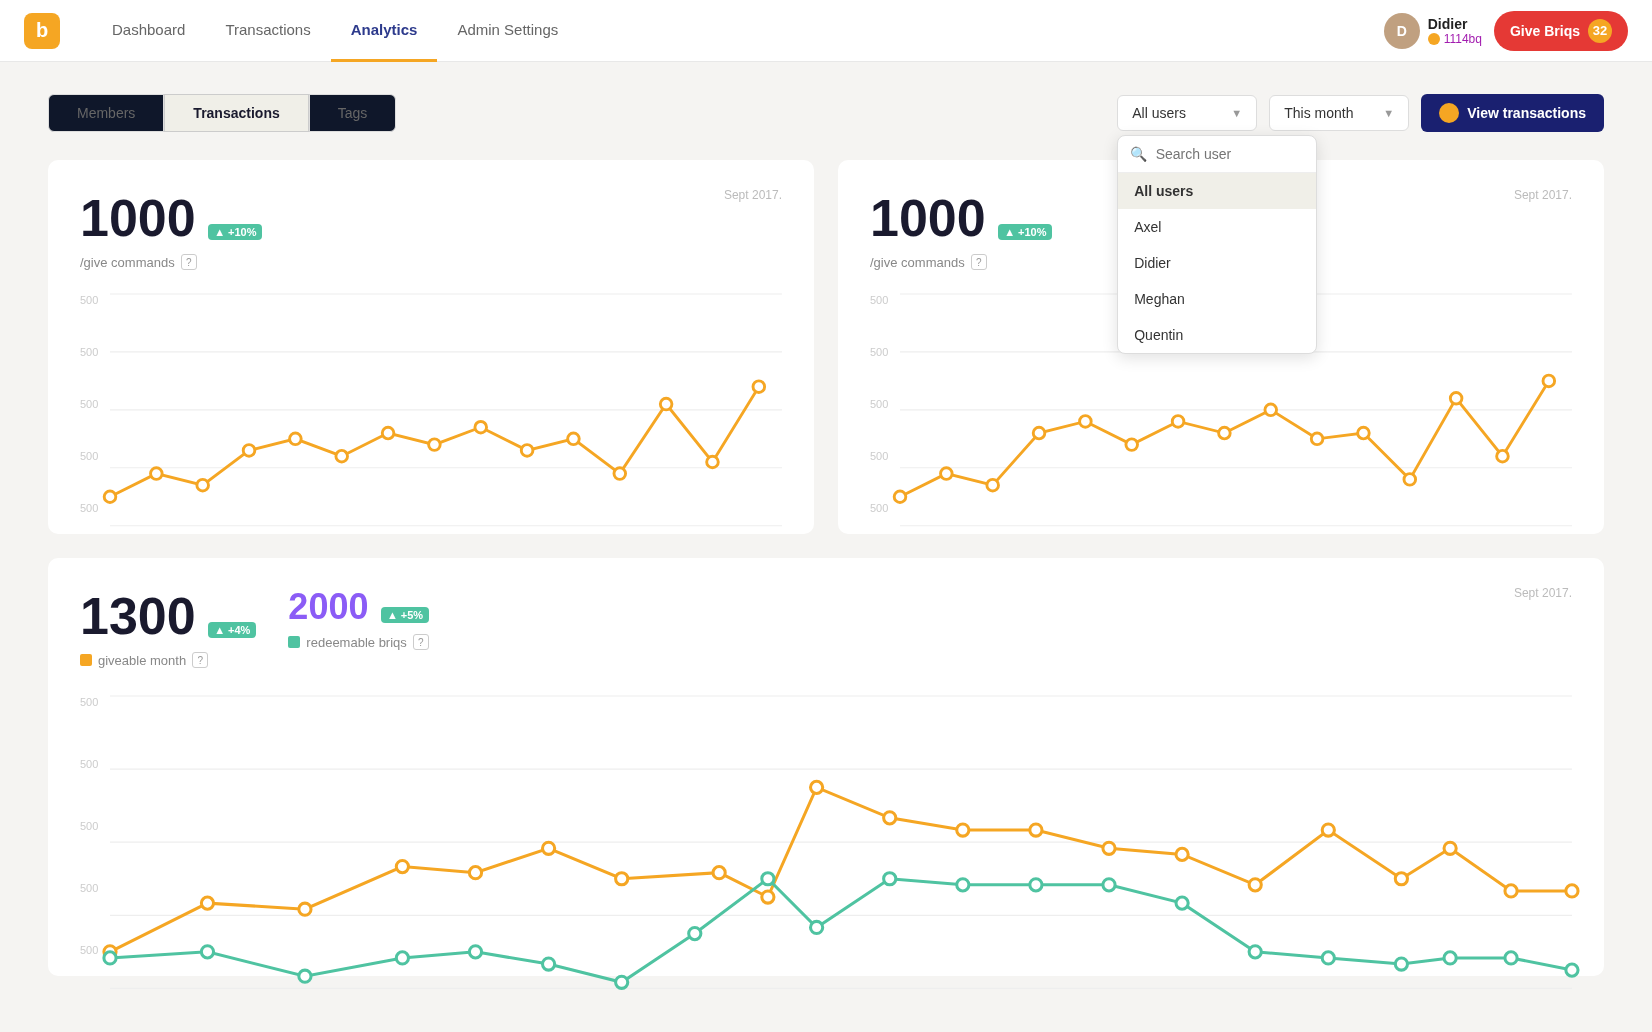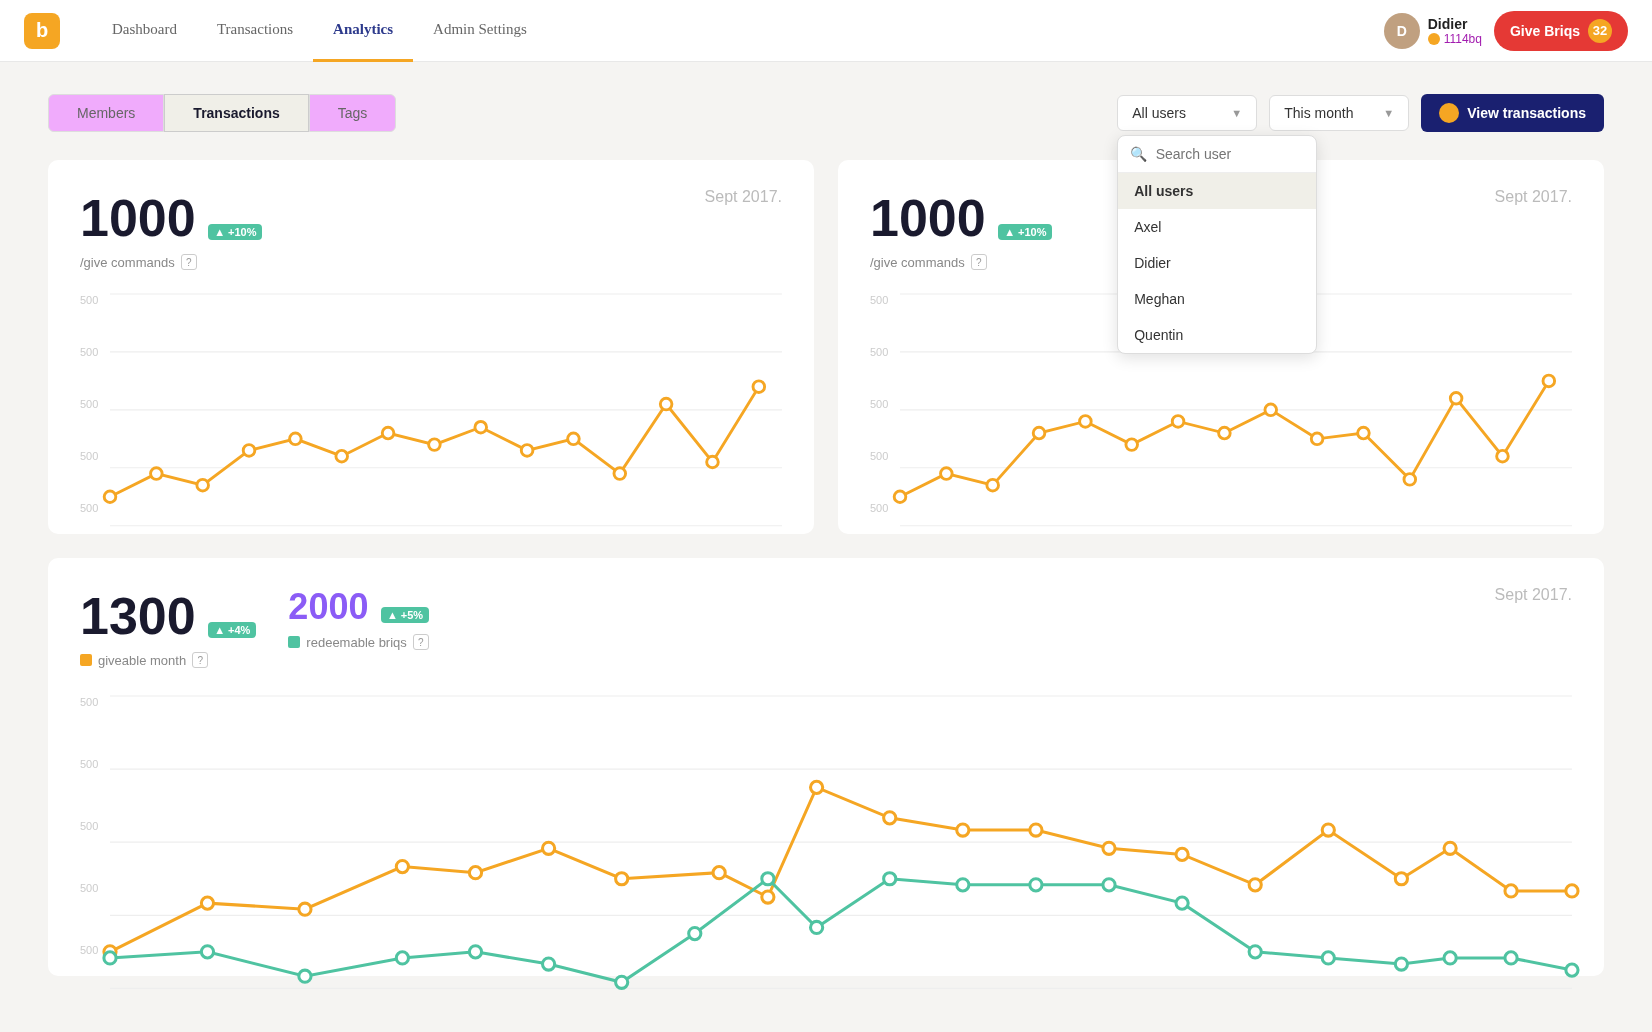--- a/index.html
+++ b/index.html
@@ -18,21 +18,21 @@
     }
     .nav-logo {
       width: 36px; height: 36px;
       background: #f5a623;
       border-radius: 8px;
       display: flex; align-items: center; justify-content: center;
       color: #fff; font-weight: 900; font-size: 20px;
       margin-right: 32px;
       flex-shrink: 0;
     }
-    .nav-links { display: flex; align-items: center; gap: 0; flex: 1; font-family: Liberation Serif, serif; }
+    .nav-links { display: flex; align-items: center; gap: 0; flex: 1; }
     .nav-link {
       padding: 0 20px;
       height: 62px;
       display: flex; align-items: center;
       font-size: 15px;
       color: #666;
       cursor: pointer;
       border-bottom: 3px solid transparent;
       text-decoration: none;
       white-space: nowrap;
@@ -80,21 +80,21 @@
     
     .tab-bar {
       display: flex;
       align-items: center;
       margin-bottom: 28px;
     }
     .tab-group { display: flex; gap: 0; }
     .tab-btn {
       padding: 10px 28px;
       border: 1px solid #ddd;
-      background: #f0abfc;
+      background: #0f172a;
       font-size: 14px;
       cursor: pointer;
       color: #666;
     }
     .tab-btn:first-child { border-radius: 6px 0 0 6px; }
     .tab-btn:last-child { border-radius: 0 6px 6px 0; }
     .tab-btn.active {
       background: #f0efe8;
       color: #1a1a2e;
       font-weight: 700;
@@ -183,21 +183,21 @@
       font-size: 11px; font-weight: 700;
       margin-left: 8px;
       vertical-align: middle;
     }
     .stat-label { font-size: 13px; color: #888; margin-top: 6px; display: flex; align-items: center; gap: 6px; }
     .stat-label .help-icon {
       width: 16px; height: 16px; border: 1px solid #ccc; border-radius: 3px;
       display: inline-flex; align-items: center; justify-content: center;
       font-size: 10px; color: #999; cursor: pointer;
     }
-    .card-date { font-size: 16px; color: #bbb; font-weight: 400; }
+    .card-date { font-size: 12px; color: #bbb; font-weight: 400; }
 
     
     .chart-area { margin-top: 24px; position: relative; height: 220px; }
     .y-labels {
       position: absolute; left: 0; top: 0; bottom: 0;
       display: flex; flex-direction: column; justify-content: space-between;
       font-size: 11px; color: #ccc;
     }
     svg.chart-svg { position: absolute; left: 30px; top: 0; right: 0; bottom: 0; overflow: visible; }
     .legend-dot { width: 12px; height: 12px; border-radius: 2px; }

